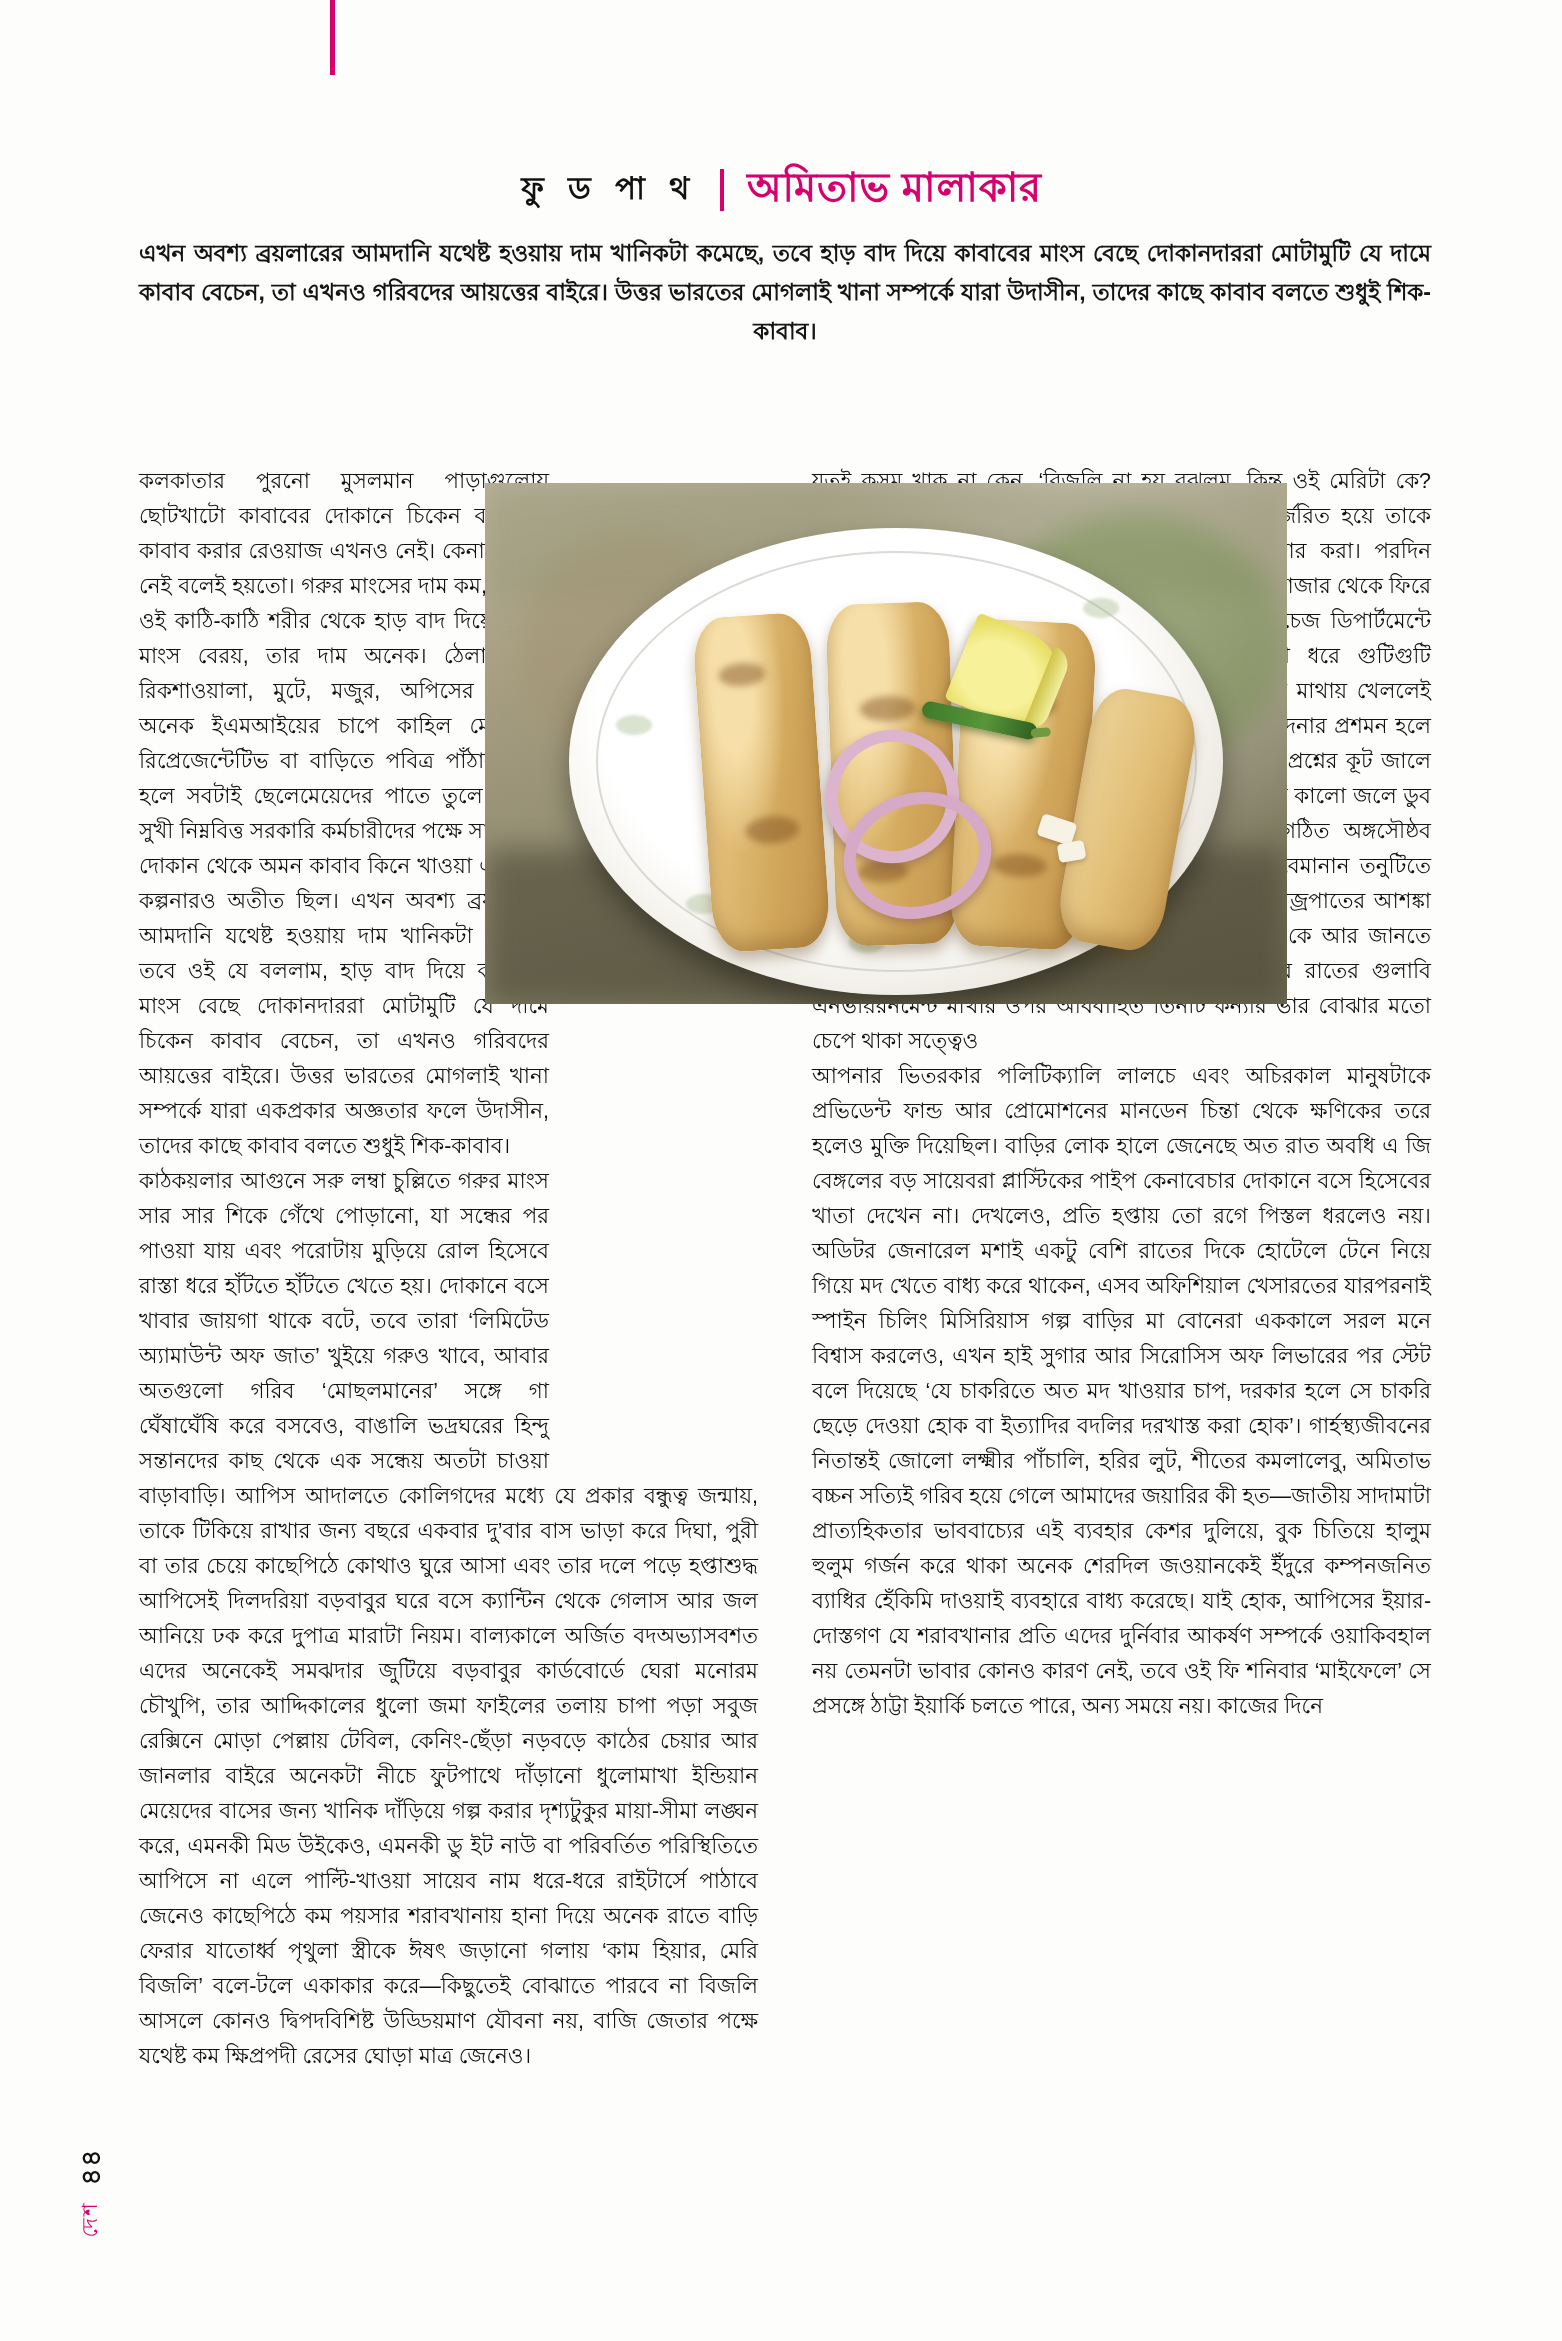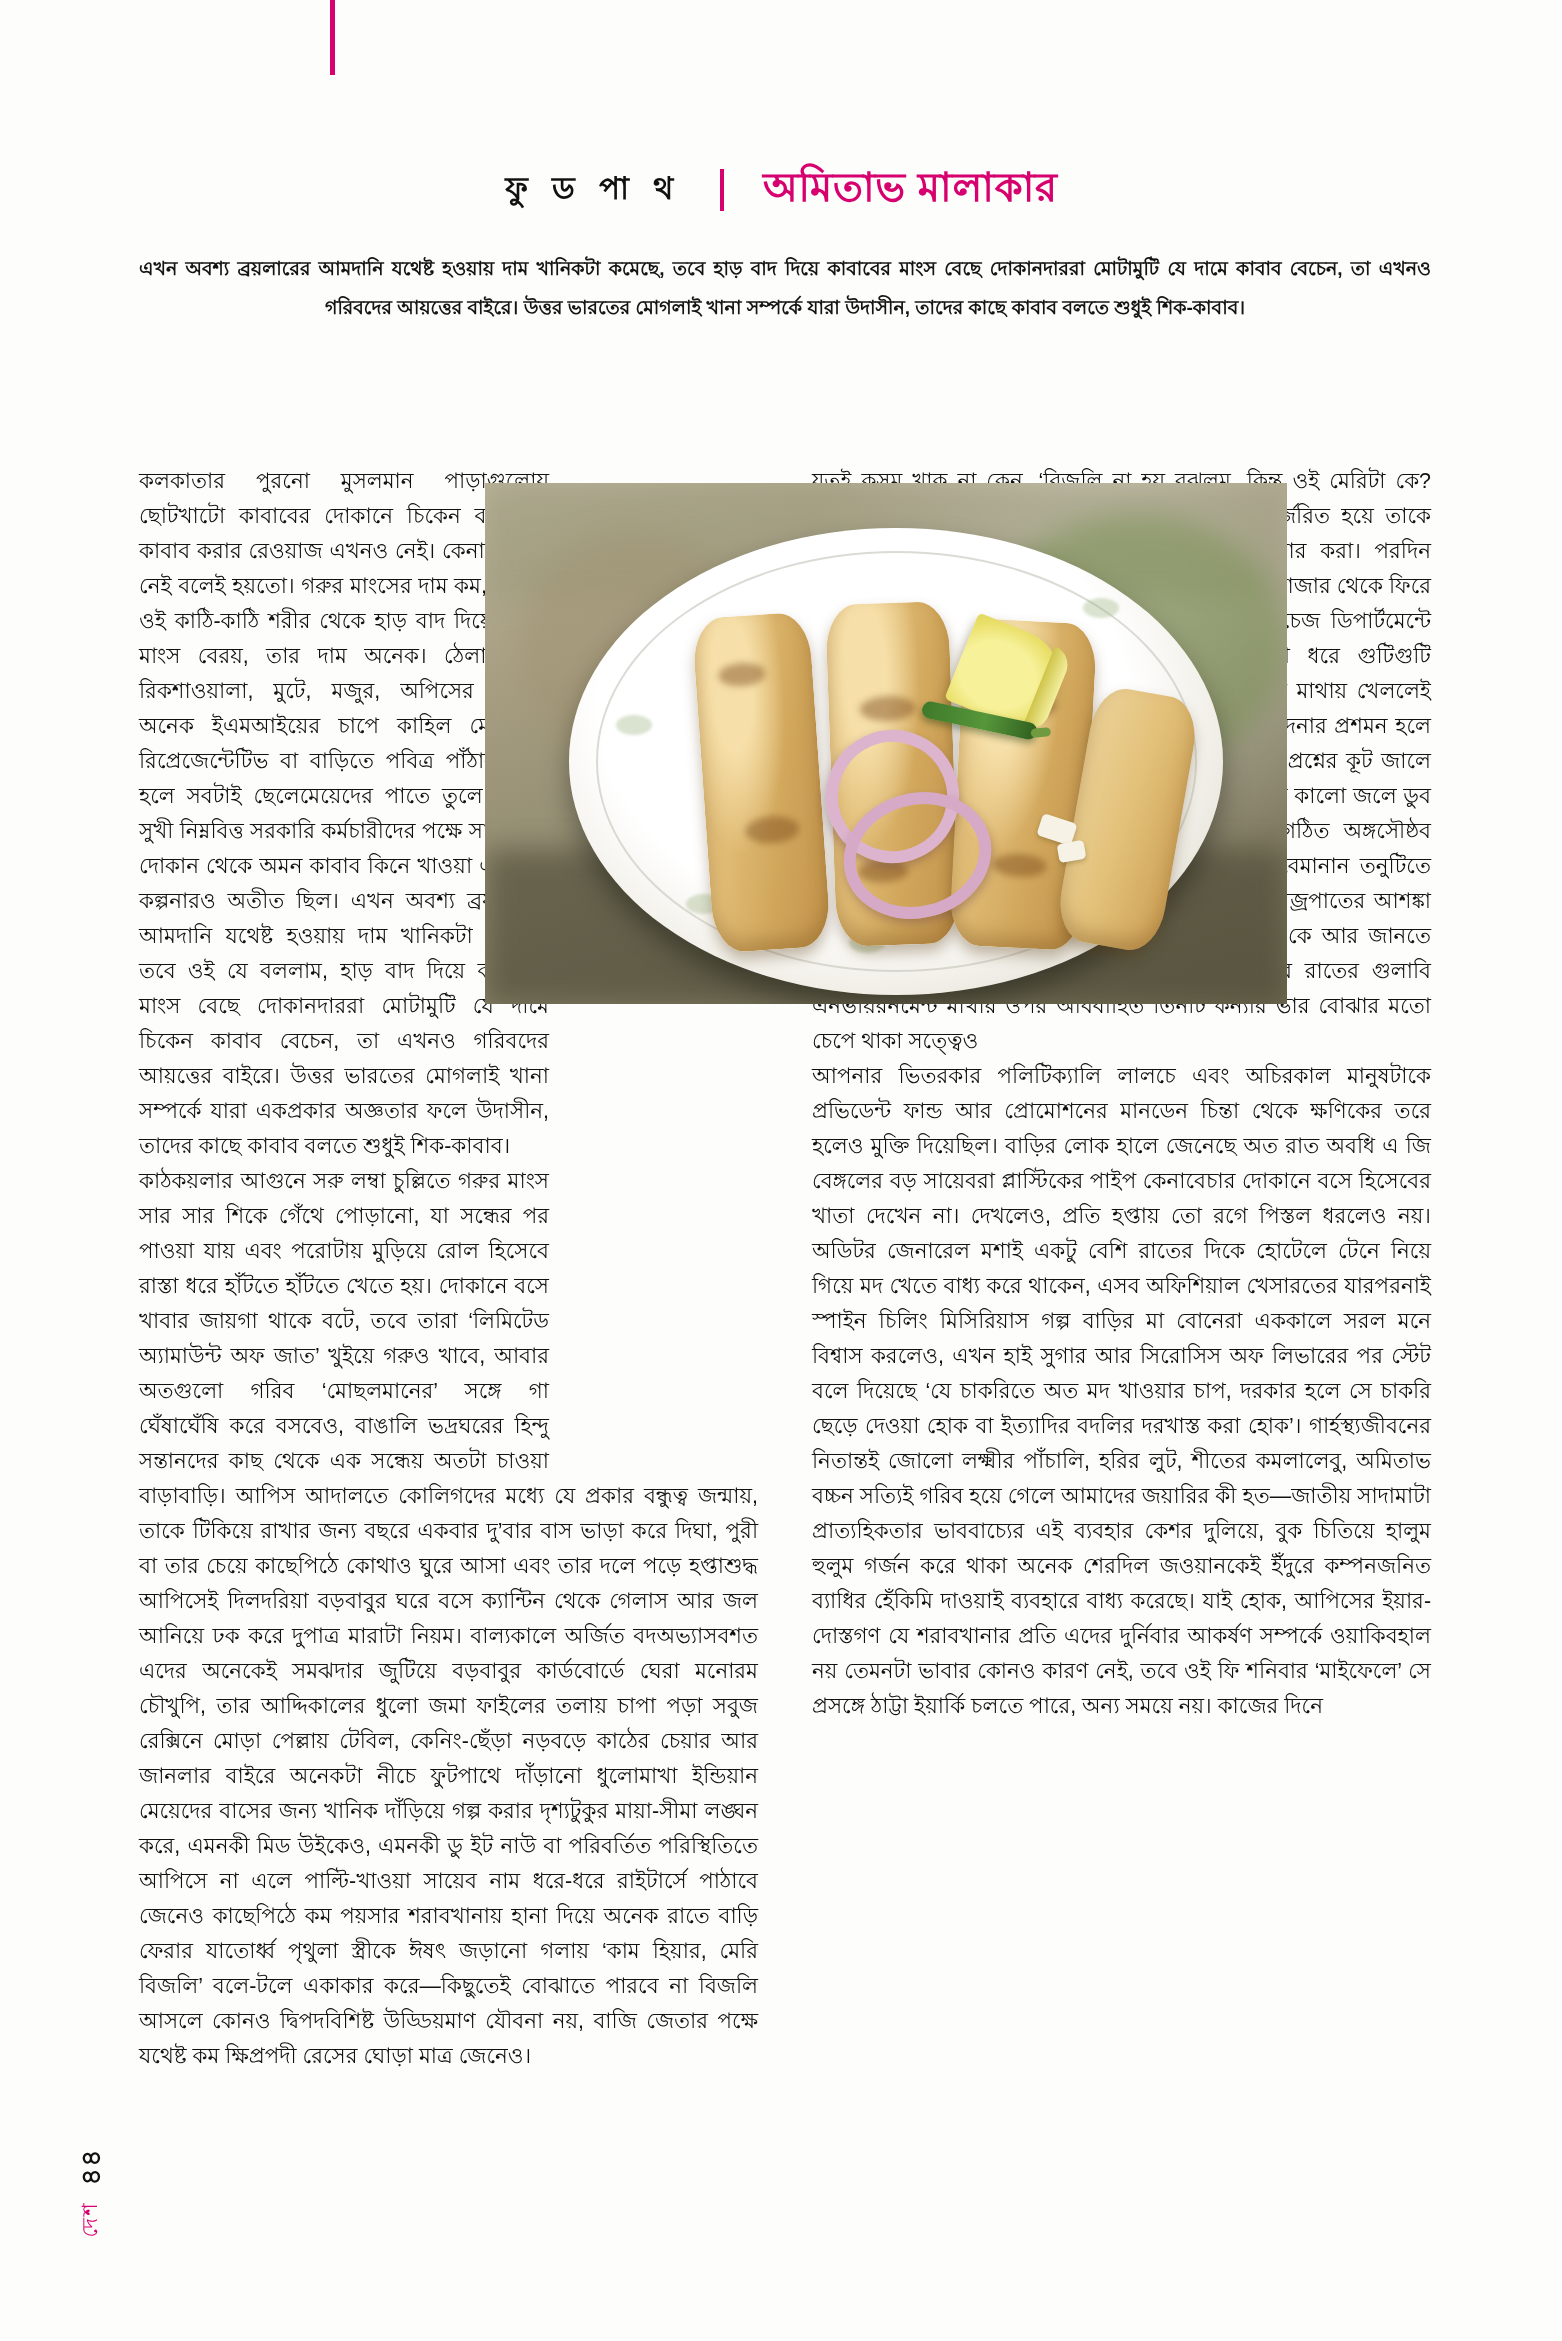--- a/index.html
+++ b/index.html
@@ -30,21 +30,21 @@
 
   
   .masthead {
     position: absolute;
     left: 0;
     top: 156px;
     width: 1563px;
     display: flex;
     align-items: center;
     justify-content: center;
-    gap: 16px;
+    gap: 0px;
   }
   .masthead .section {
     font-size: 31px;
     letter-spacing: 7.8px;
     color: #111111;
     font-weight: bold;
     padding-right: 23px;
   }
   .masthead .divider {
     width: 3.9px;
@@ -56,25 +56,25 @@
     font-size: 40px;
     color: #d6006e;
     font-weight: bold;
     letter-spacing: 0.8px;
   }
 
   
   .standfirst {
     position: absolute;
     left: 139px;
-    top: 249px;
+    top: 234px;
     width: 1292px;
     text-align: justify;
     text-align-last: center;
-    font-size: 19px;
+    font-size: 23px;
     line-height: 39px;
     color: #141414;
     font-weight: bold;
   }
 
   
   .folio {
     position: absolute;
     left: 67px;
     bottom: 101px;

